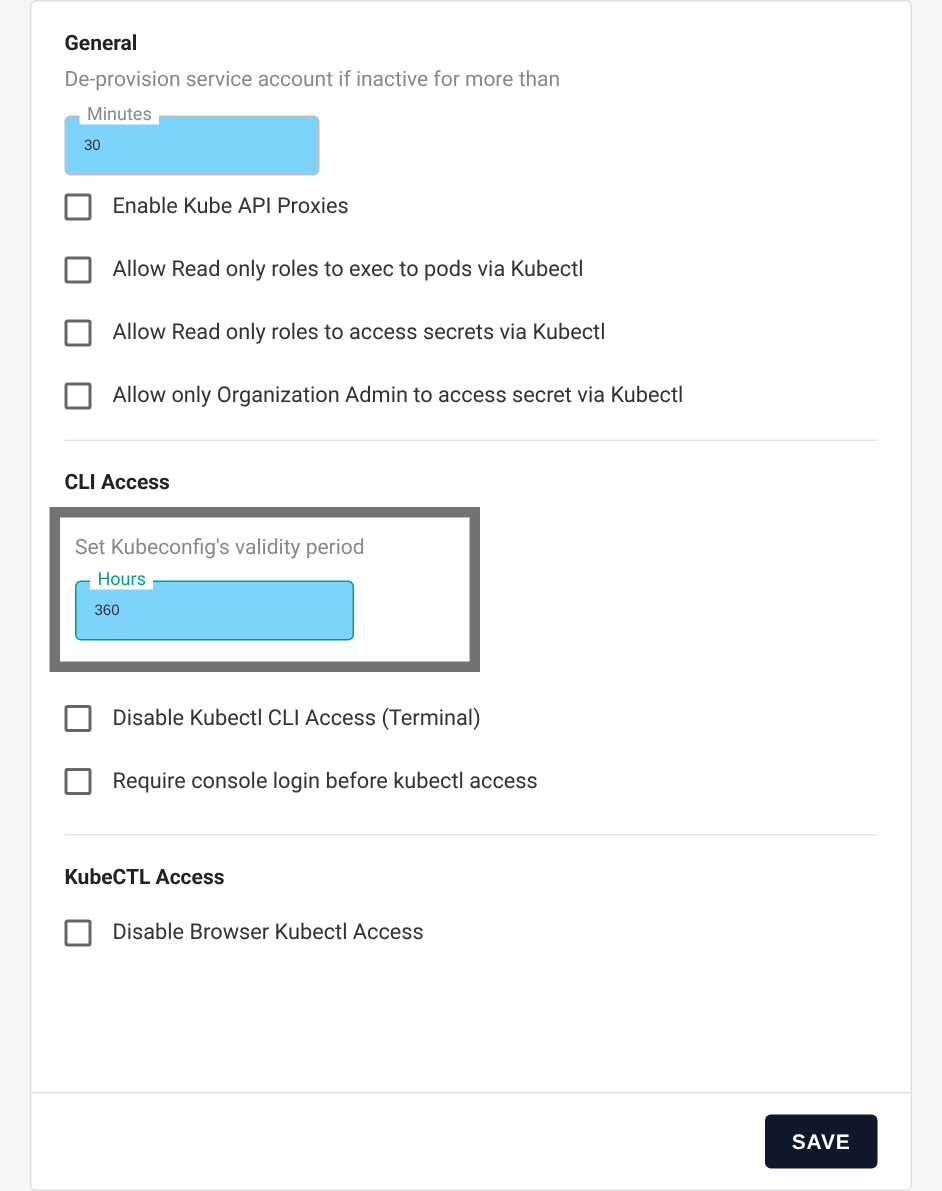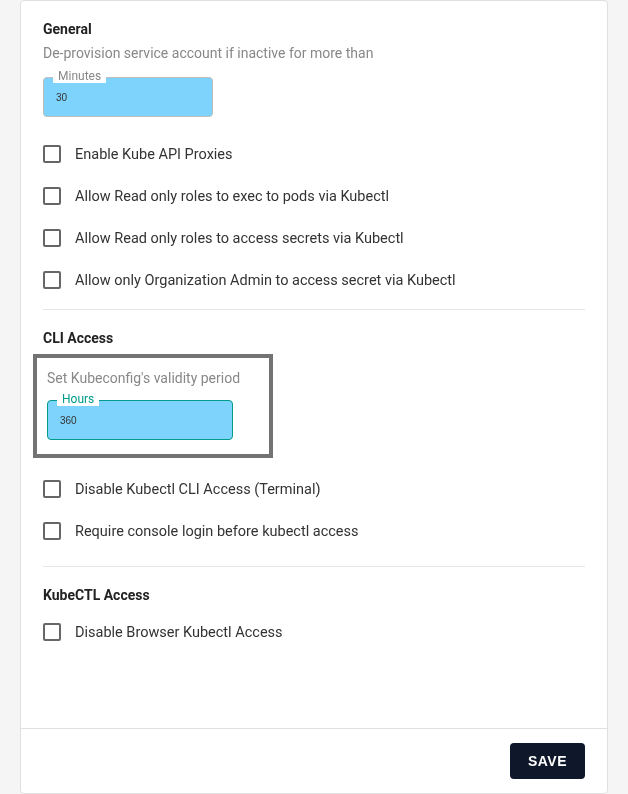--- a/index.html
+++ b/index.html
@@ -39,21 +39,20 @@
       margin-bottom: 8px;
     }
     .section-sub {
       font-size: 14px;
       color: #888;
       margin-bottom: 16px;
     }
     .field-wrap {
       position: relative;
       width: 170px;
-      margin-bottom: 16px;
     }
     .field-wrap input {
       width: 100%;
       height: 40px;
       border: 1px solid #bdbdbd;
       border-radius: 4px;
       padding: 0 12px;
       font-size: 10px;
       color: #333;
       outline: none;
@@ -62,43 +61,43 @@
     .field-wrap .float-label {
       position: absolute;
       top: -8px;
       left: 10px;
       background: #fff;
       padding: 0 5px;
       font-size: 12px;
       color: #888;
     }
     .highlight-box {
-      border: 4px solid #737373;
+      border: 7px solid #737373;
       padding: 10px 4px 10px 10px;
       margin: 0 0 10px -10px;
-      width: 240px;
+      width: 287px;
     }
     .highlight-box .section-sub {
       margin-bottom: 14px;
       margin-top: 2px;
     }
     .highlight-box .field-wrap {
       width: 186px;
       margin-bottom: 4px;
       border-radius: 18px;
     }
     .highlight-box .field-wrap input {
       border: 1.5px solid #009b8a;
     }
     .highlight-box .field-wrap .float-label {
       color: #009b8a;
     }
     .check-row {
       display: flex;
-      align-items: center;
+      align-items: flex-start;
       gap: 14px;
       padding: 12px 0;
     }
     .cb {
       width: 18px;
       height: 18px;
       border: 2px solid #666;
       border-radius: 2px;
       flex-shrink: 0;
       cursor: pointer;

